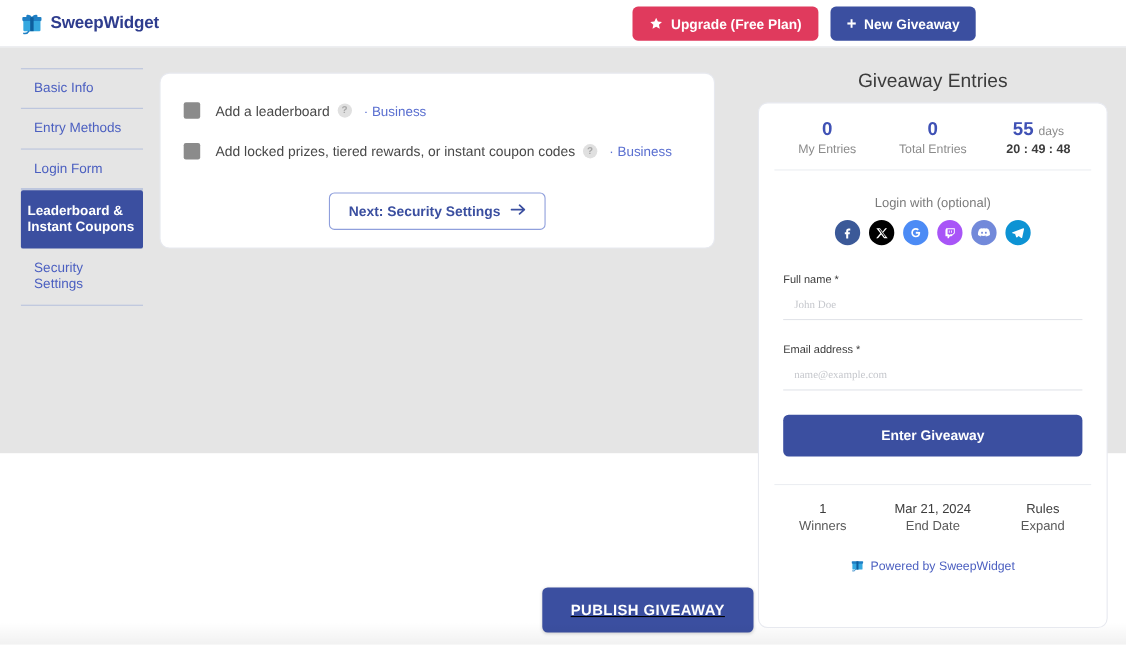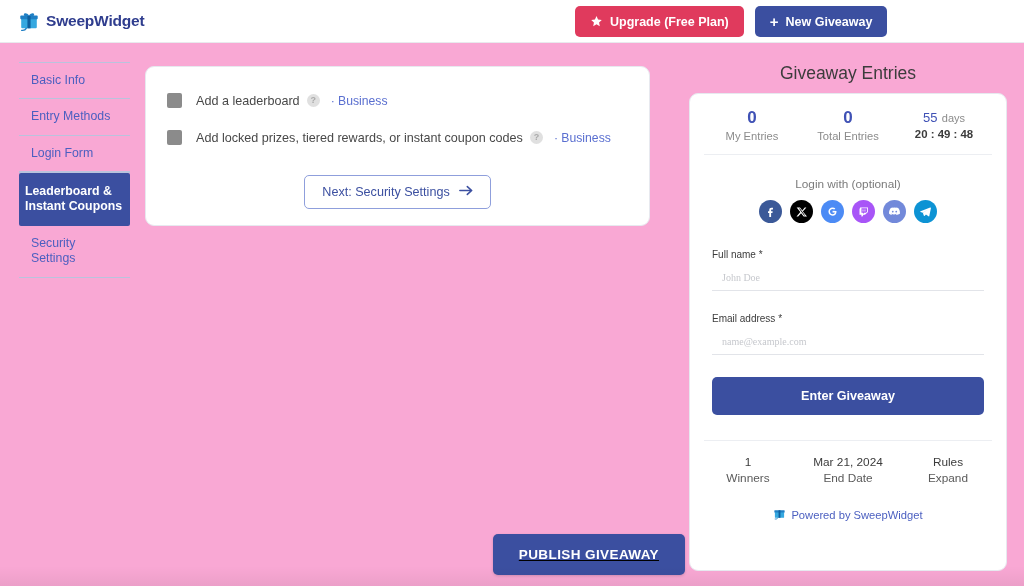--- a/index.html
+++ b/index.html
@@ -3,21 +3,21 @@
 <meta charset="utf-8">
 <style>
   * { box-sizing: border-box; margin: 0; padding: 0; }
   html, body {
     width: 1024px; height: 586px;
     font-family: "Liberation Sans", sans-serif;
     background: #ffffff;
     overflow: hidden;
     -webkit-font-smoothing: antialiased;
   }
-  .page { position: relative; width: 1024px; height: 586px; background: #f9a8d4; }
+  .page { position: relative; width: 1024px; height: 412px; background: #e5e5e5; }
 
   
   .header {
     position: absolute; top: 0; left: 0; width: 1024px; height: 43px;
     background: #ffffff; border-bottom: 1px solid #e9eaee;
     display: flex; align-items: center;
   }
   .brand { position: absolute; left: 18px; display: flex; align-items: center; gap: 6px; }
   .brand-mark { width: 22px; height: 22px; display: block; }
   .brand-text {
@@ -69,21 +69,21 @@
   .chk-label { font-size: 12.6px; color: #484848; margin-left: 14px; }
   .help-ic {
     width: 13px; height: 13px; border-radius: 50%; background: #e0e0e0;
     color: #a9a9a9; font-size: 9px; line-height: 13px; text-align: center;
     margin-left: 7px; font-weight: bold; cursor: pointer; flex: none;
   }
   .biz-link { font-size: 12.2px; color: #5a6fd0; margin-left: 11px; cursor: pointer; }
   .next-wrap { display: flex; justify-content: center; margin-top: 30px; }
   .btn-next {
     border: 1px solid #8f9fdc; background: #fff; color: #3b4fa0;
-    font-size: 12.6px; font-weight: normal; padding: 9px 17px; border-radius: 5px;
+    font-size: 12.6px; font-weight: bold; padding: 9px 17px; border-radius: 5px;
     cursor: pointer; display: flex; align-items: center; gap: 9px;
     font-family: "Liberation Sans", sans-serif;
   }
 
   
   .publish-wrap { position: absolute; left: 17px; top: 534px; width: 668px; display: flex; justify-content: flex-end; text-decoration: underline; }
   .btn-publish {
     background: #3b4fa0; color: #fff; border: none; border-radius: 5px;
     font-size: 13.5px; font-weight: bold; letter-spacing: 0.4px;
     padding: 13px 26px; cursor: pointer; font-family: "Liberation Sans", sans-serif;
@@ -102,21 +102,21 @@
   }
   .preview-card {
     position: absolute; left: 689px; top: 93px; width: 318px; height: 478px;
     background: #fff; border: 1px solid #e7e9ef; border-radius: 9px;
   }
   .stats { display: flex; padding: 14px 14px 12px 14px; }
   .stat { flex: 1; text-align: center; }
   .stat-num { font-size: 17px; color: #3f51b5; font-weight: bold; line-height: 1.2; }
   .stat-lbl { font-size: 11.2px; color: #8b8b8b; margin-top: 2px; }
   .cd-top { font-size: 11px; color: #8b8b8b; }
-  .cd-num { font-size: 13px; color: #3f51b5; font-weight: normal; }
+  .cd-num { font-size: 17px; color: #3f51b5; font-weight: bold; }
   .cd-clock { font-size: 11.4px; color: #3c3c3c; font-weight: bold; margin-top: 2px; }
   .hr { height: 1px; background: #eceef2; margin: 0 14px; }
 
   .login-label { text-align: center; font-size: 11.8px; color: #7b7b7b; margin-top: 22px; }
   .socials { display: flex; justify-content: center; gap: 8px; margin-top: 9px; }
   .soc { width: 23px; height: 23px; border-radius: 50%; display: flex; align-items: center; justify-content: center; cursor: pointer; }
   .soc svg { display: block; }
 
   .field { margin: 0 22px; }
   .field.f1 { margin-top: 26px; }

